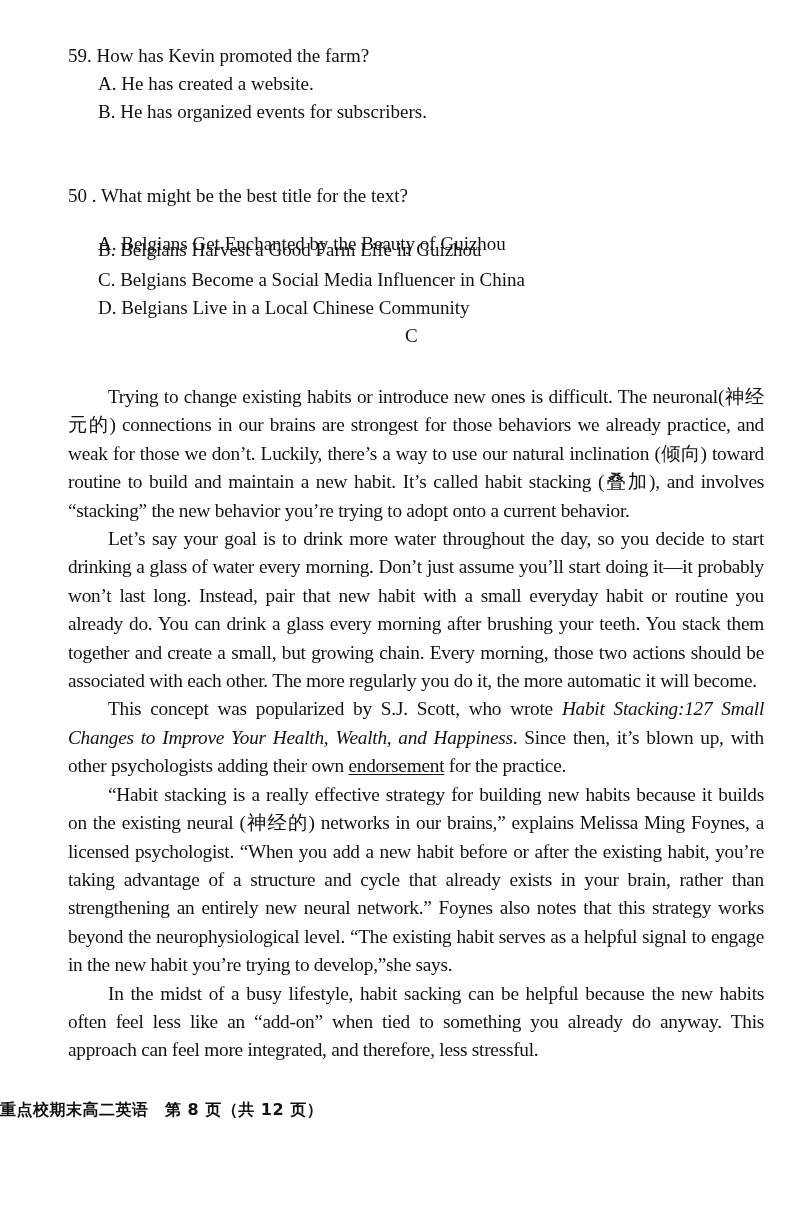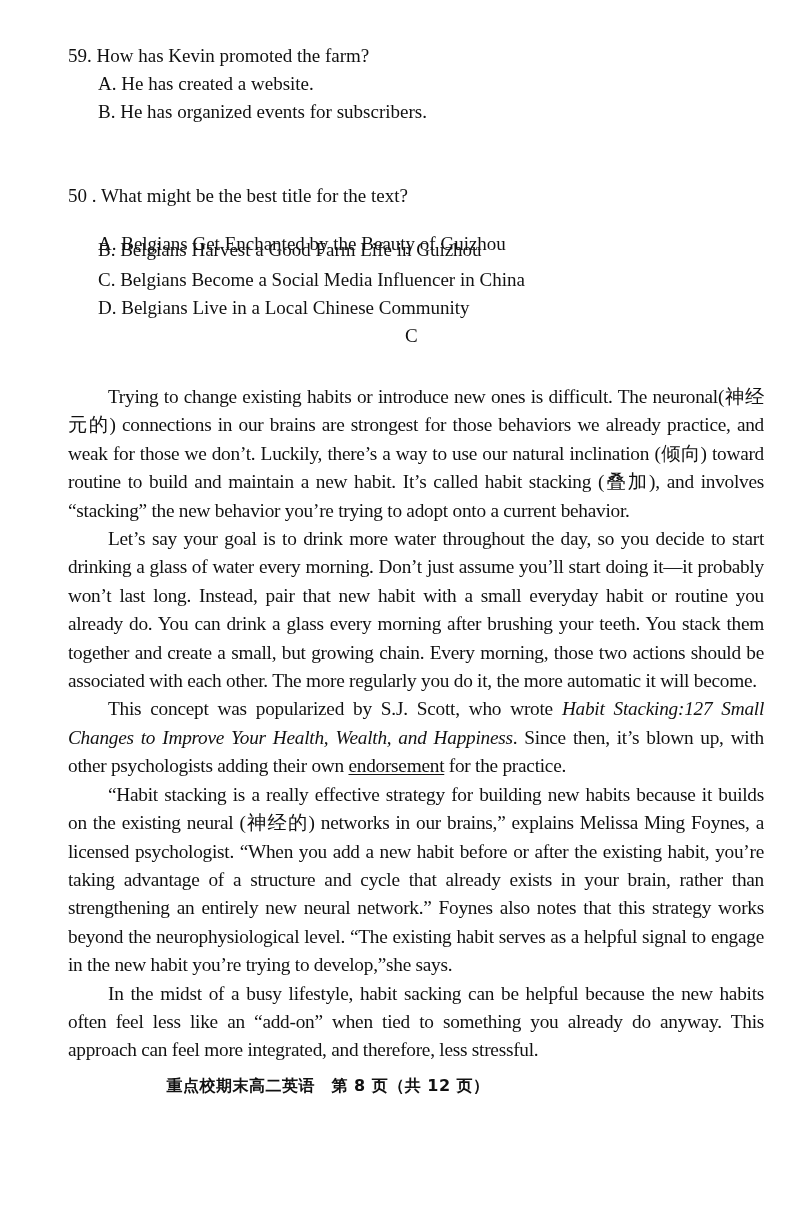--- a/index.html
+++ b/index.html
@@ -21,21 +21,21 @@
   .passage {
     position: absolute; left: 68px; width: 696px;
     font-size: 19.3px; line-height: 28.4px; text-align: justify;
     font-family: "Liberation Serif", "DejaVu Serif", serif;
     letter-spacing: -0.25px;
   }
   .passage p { margin: 0; text-indent: 40px; }
   .passage em { font-style: italic; }
   .passage u { text-decoration: underline; text-underline-offset: 2px; }
   .footer {
-    position: absolute; left: 0; width: 656px; top: 1076px; text-align: center;
+    position: absolute; left: 0; width: 656px; top: 1100px; 
     font-family: "DejaVu Sans", "Liberation Sans", sans-serif;
     font-weight: bold; font-size: 16px; letter-spacing: 0.5px;
   }
 </style>
 </head>
 <body>
 
 <div class="page">
 
   <div class="q-stem" style="top:42px;">59. How has Kevin promoted the farm?</div>

